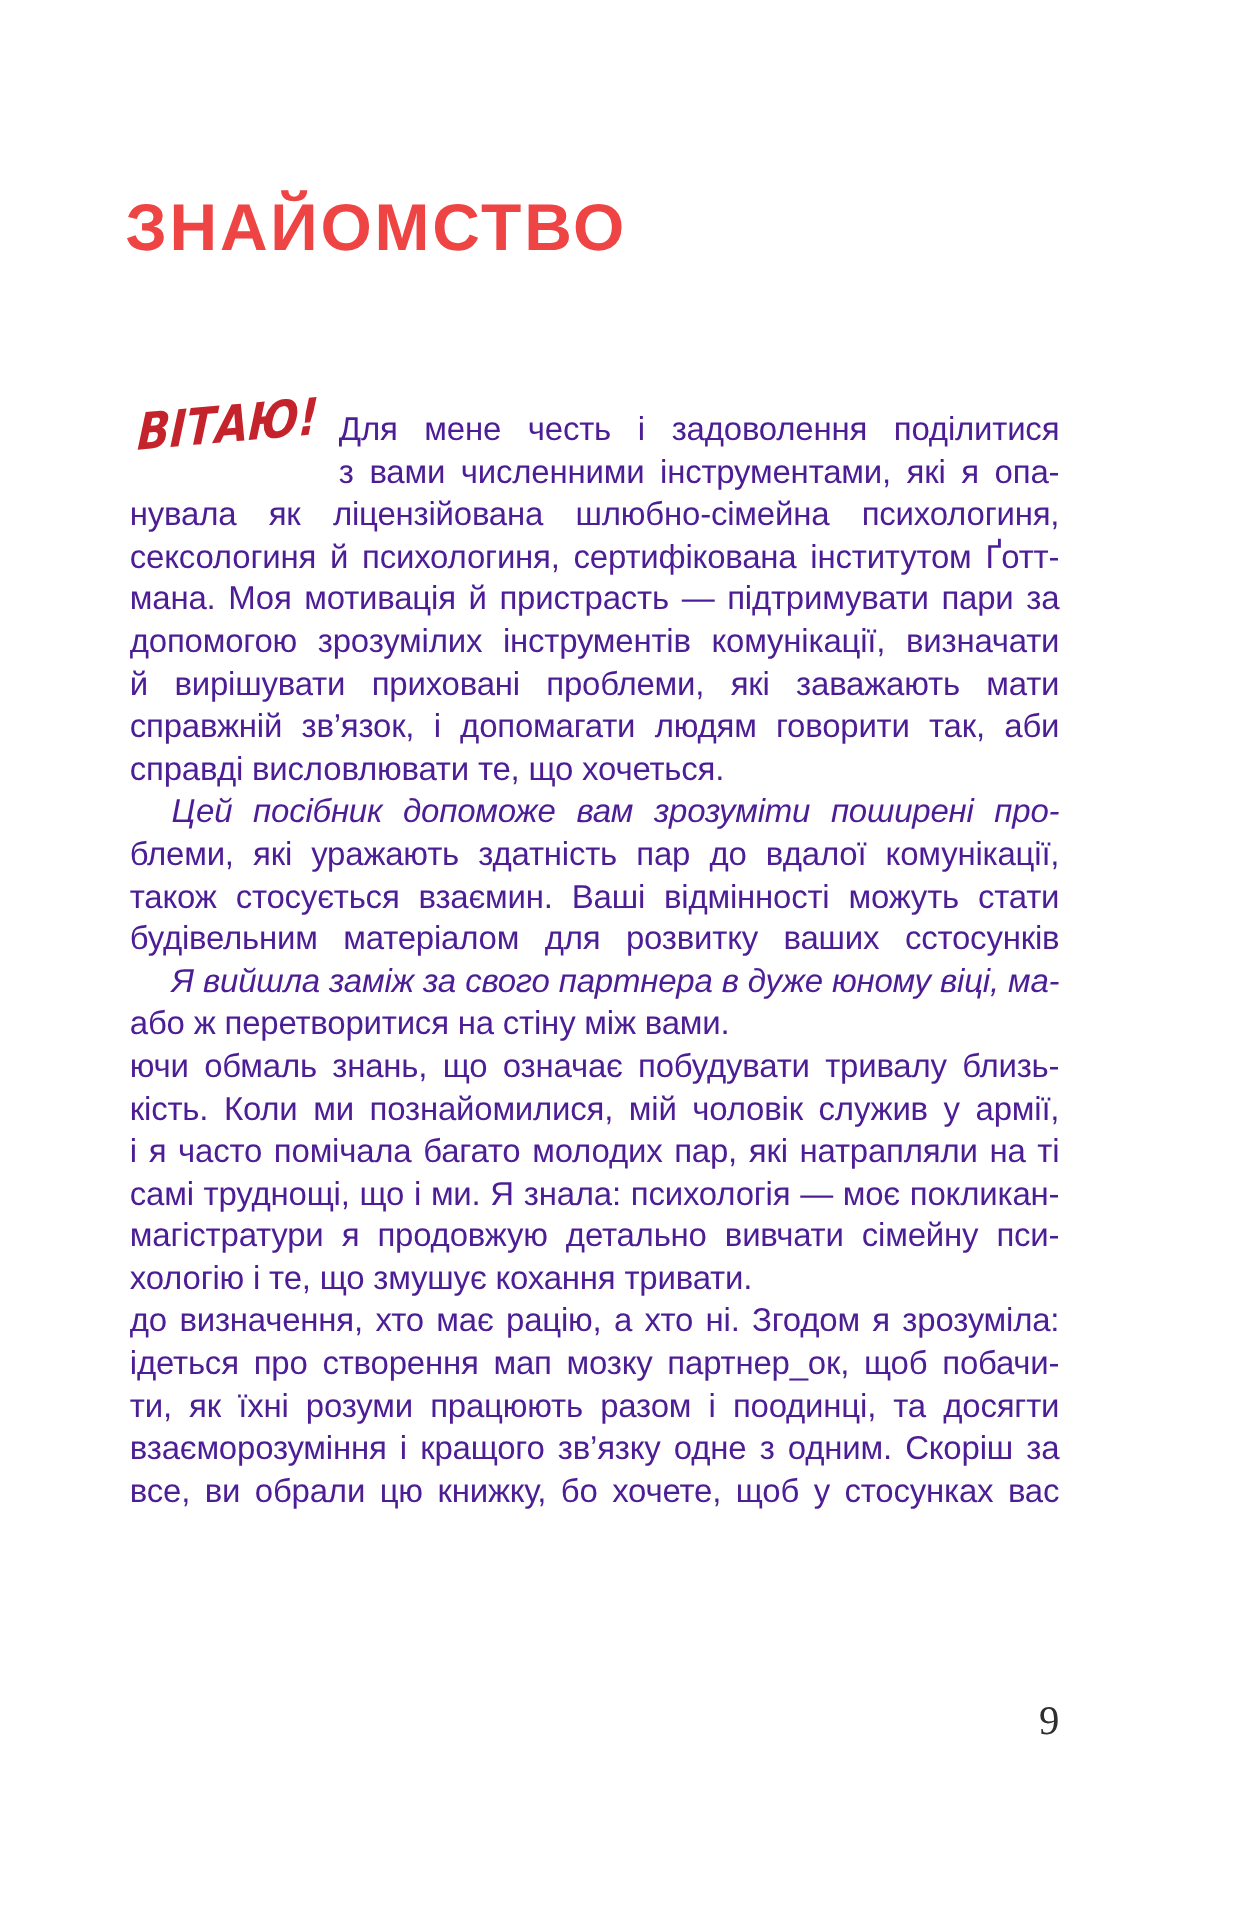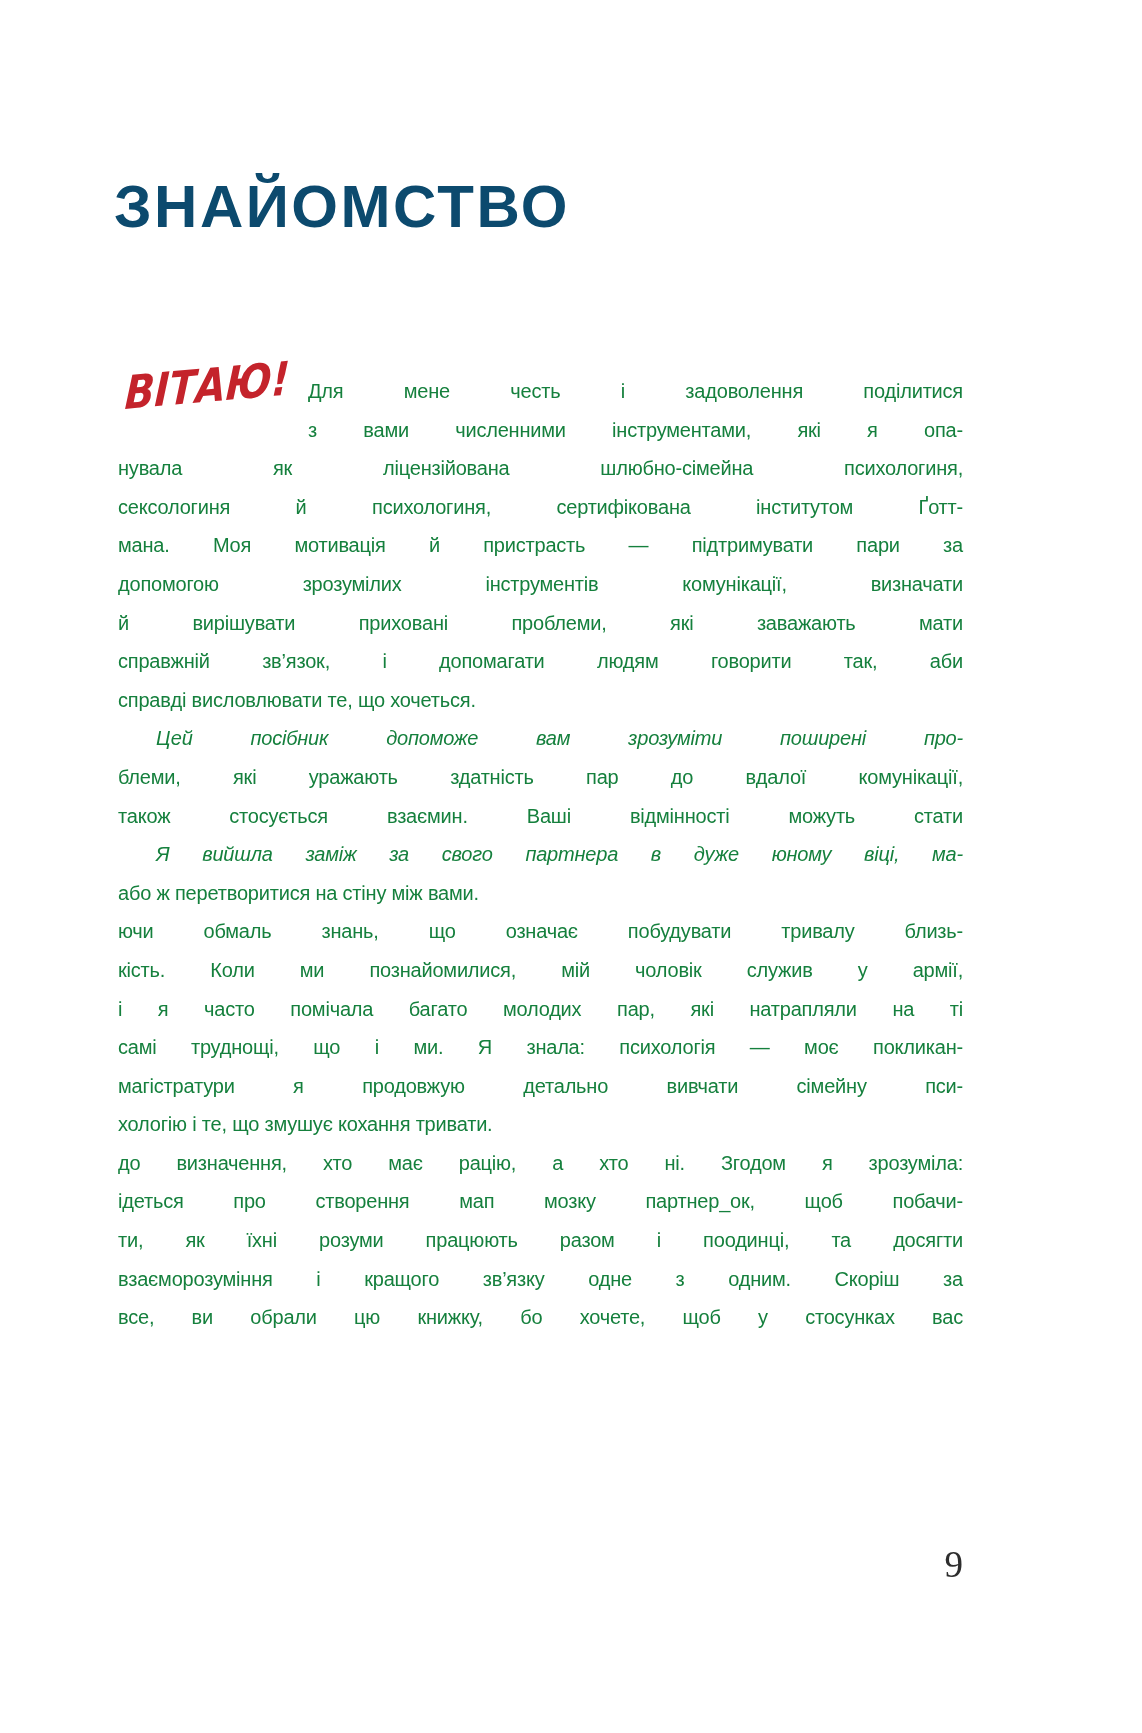--- a/index.html
+++ b/index.html
@@ -15,21 +15,21 @@
   .chapter-title {
     position: absolute;
     left: 114px;
     top: 177px;
     margin: 0;
     font-family: "Liberation Sans", sans-serif;
     font-size: 60px;
     line-height: 1;
     font-weight: 700;
     letter-spacing: 2.5px;
-    color: #0c4a6e;
+    color: #ef4444;
     white-space: nowrap;
   }
   .greeting {
     position: absolute;
     left: 124px;
     top: 370px;
     margin: 0;
     font-family: "DejaVu Sans", sans-serif;
     font-style: italic;
     font-weight: 700;
@@ -38,22 +38,22 @@
     color: #C4232B;
     transform: rotate(-5deg) skewX(-8deg) scaleX(0.85);
     transform-origin: left bottom;
     white-space: nowrap;
   }
   .body-text {
     position: absolute;
     left: 118px;
     top: 372px;
     width: 845px;
-    color: #15803d;
-    font-size: 20px;
+    color: #4c1d95;
+    font-size: 30px;
     letter-spacing: -0.2px;
   }
   .line {
     height: 38.6px;
     line-height: 38.6px;
     text-align: justify;
     text-align-last: justify;
     white-space: normal;
     overflow: visible;
   }
@@ -89,20 +89,21 @@
     <div class="line">сексологиня й психологиня, сертифікована інститутом Ґотт-</div>
     <div class="line">мана. Моя мотивація й пристрасть — підтримувати пари за</div>
     <div class="line">допомогою зрозумілих інструментів комунікації, визначати</div>
     <div class="line">й вирішувати приховані проблеми, які заважають мати</div>
     <div class="line">справжній зв’язок, і допомагати людям говорити так, аби</div>
     <div class="line endline">справді висловлювати те, що хочеться.</div>
 
     <div class="line pindent">Цей посібник допоможе вам зрозуміти поширені про-</div>
     <div class="line">блеми, які уражають здатність пар до вдалої комунікації,</div>
     <div class="line">також стосується взаємин. Ваші відмінності можуть стати</div>
+    <div class="line">будівельним матеріалом для розвитку ваших сстосунків</div>
     <div class="line pindent">Я вийшла заміж за свого партнера в дуже юному віці, ма-</div>
 
     <div class="line endline">або ж перетворитися на стіну між вами.</div>
     <div class="line">ючи обмаль знань, що означає побудувати тривалу близь-</div>
     <div class="line">кість. Коли ми познайомилися, мій чоловік служив у армії,</div>
     <div class="line">і я часто помічала багато молодих пар, які натрапляли на ті</div>
     <div class="line">самі труднощі, що і ми. Я знала: психологія — моє покликан-</div>
     <div class="line">магістратури я продовжую детально вивчати сімейну пси-</div>
     <div class="line endline">хологію і те, що змушує кохання тривати.</div>
 

